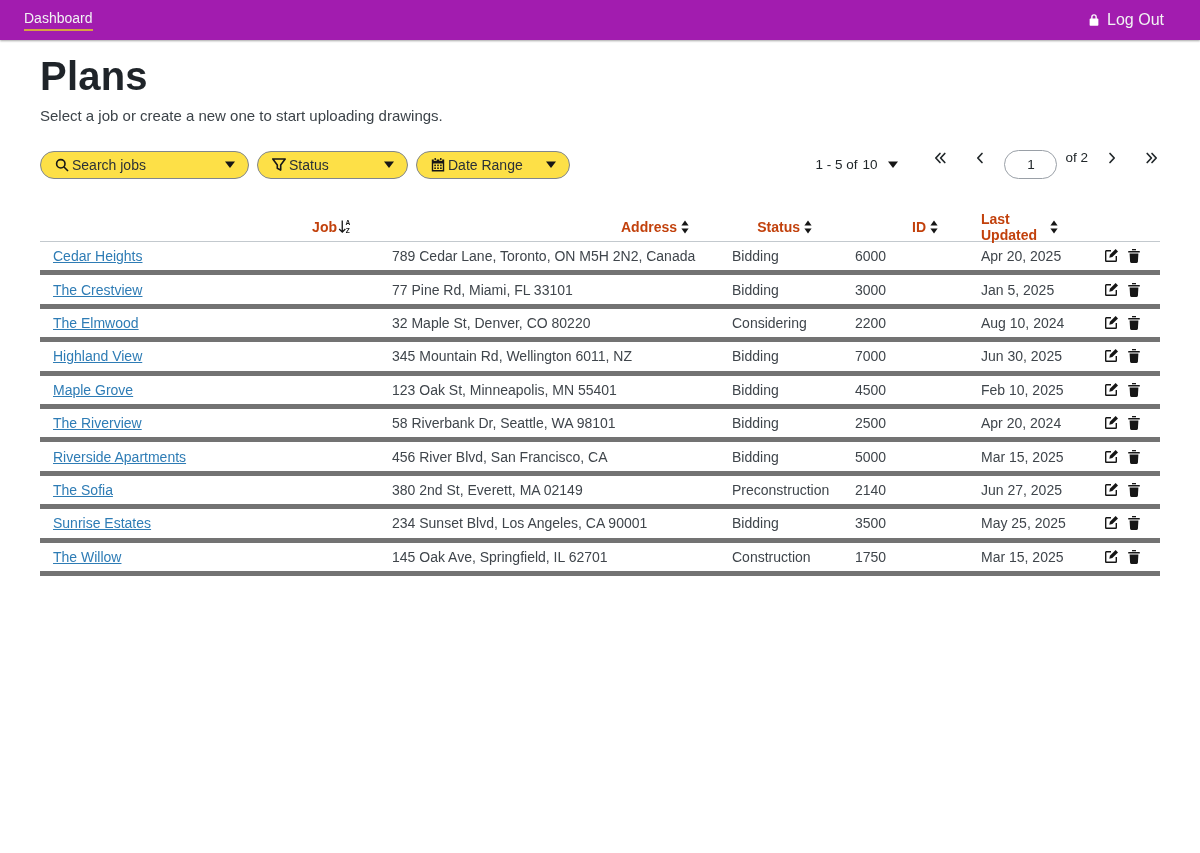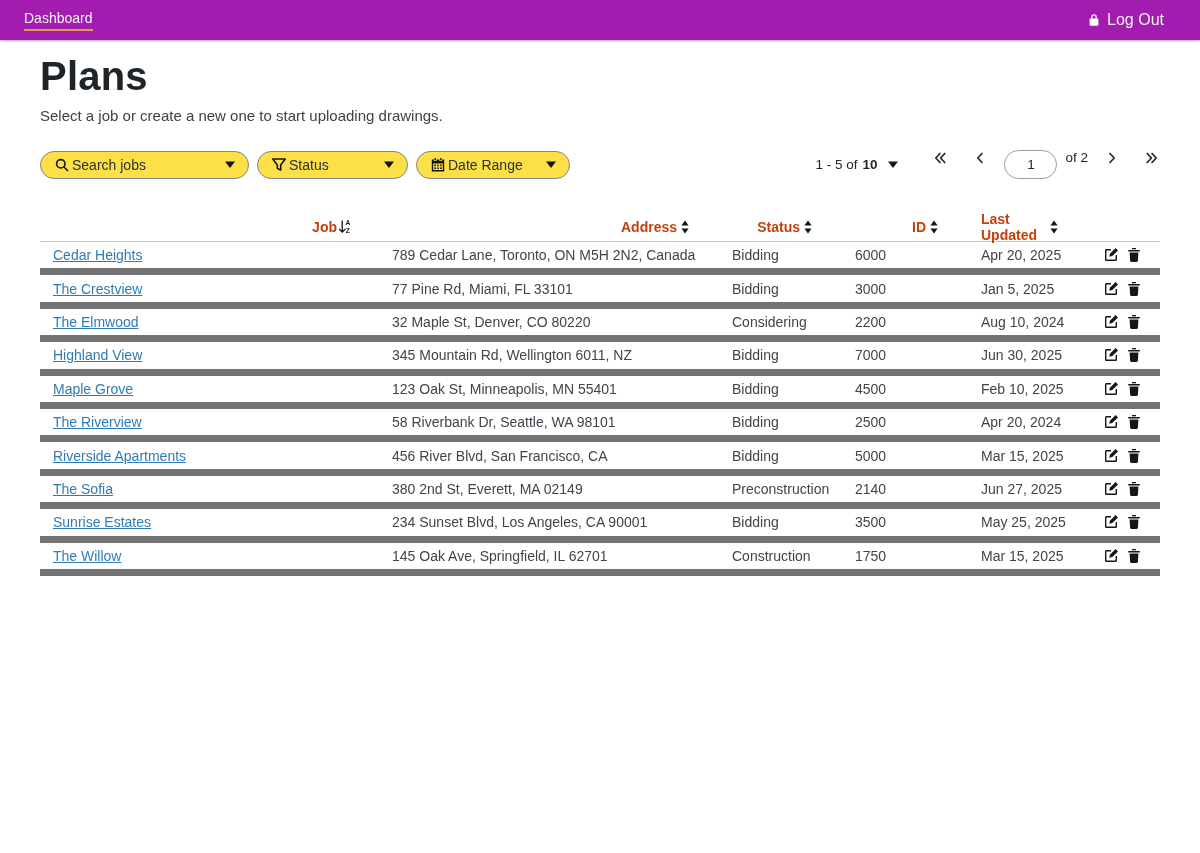--- a/index.html
+++ b/index.html
@@ -28,40 +28,40 @@
   .pill .grow { flex:1; }
   .pill svg.lead { width:16px; height:16px; stroke:#161616; fill:none; stroke-width:1.6; }
   .pill svg.lead.fill { fill:#161616; stroke:none; }
   .caret { width:10px; height:7px; fill:#161616; flex:0 0 auto; }
   .pill-search { width:209px; }
   .pill-status { width:151px; }
   .pill-date   { width:154px; }
 
   .pagination { margin-left:auto; display:flex; font-size:13.5px; color:#21272a; }
   .range-group { display:flex; align-items:center; gap:11px; margin-right:34px; cursor:pointer; }
-  .range-total { font-weight:700; margin-left:-6px; }
+  .range-total { font-weight:400; margin-left:-6px; }
   .pg-btn { width:16px; height:16px; display:flex; align-items:center; justify-content:center; cursor:pointer; }
   .pg-btn svg { width:14px; height:14px; stroke:#21272a; stroke-width:1.7; fill:none;
     stroke-linecap:round; stroke-linejoin:round; }
   .pg-gap { width:24px; }
   .page-input { width:53px; height:29px; border:1px solid #9aa0a7; border-radius:15px;
     text-align:center; font-size:13.5px; color:#21272a; margin:0 8px 0 16px;
     font-family:"Liberation Sans", sans-serif; outline:none; background:#fff; }
   .of-pages { margin-right:16px; }
 
   
   .table { margin-top:32px; }
   .thead, .trow { display:grid; grid-template-columns:339px 340px 123px 126px 120px 72px;
     align-items:center; }
   .thead { height:31px; border-bottom:1px solid #c3c9ce; }
   .th { display:flex; align-items:center; justify-content:flex-end;
     padding:0 26px 0 13px; font-size:14px; font-weight:700; color:#c2410c; }
   .th svg.sort { width:16px; height:16px; fill:#161616; cursor:pointer; flex:0 0 auto; }
   .th-actions { padding:0; }
-  .trow { height:33.4px; border-bottom:7px solid #737373; font-size:14px; color:#3f454b; }
+  .trow { height:33.4px; border-bottom:5px solid #737373; font-size:14px; color:#3f454b; }
   .td { padding:0 13px; white-space:nowrap; overflow:hidden; }
   .td a { color:#2e7cb5; text-decoration:underline; cursor:pointer; }
   .td-actions { display:flex; align-items:center; gap:5px; padding:0 0 0 14px; }
   .icon-btn { width:18px; height:18px; display:flex; align-items:center; justify-content:center; cursor:pointer; }
   .icon-btn svg { width:16px; height:16px; fill:#161616; }
 </style>
 </head>
 <body>
 
 <div class="topbar">

